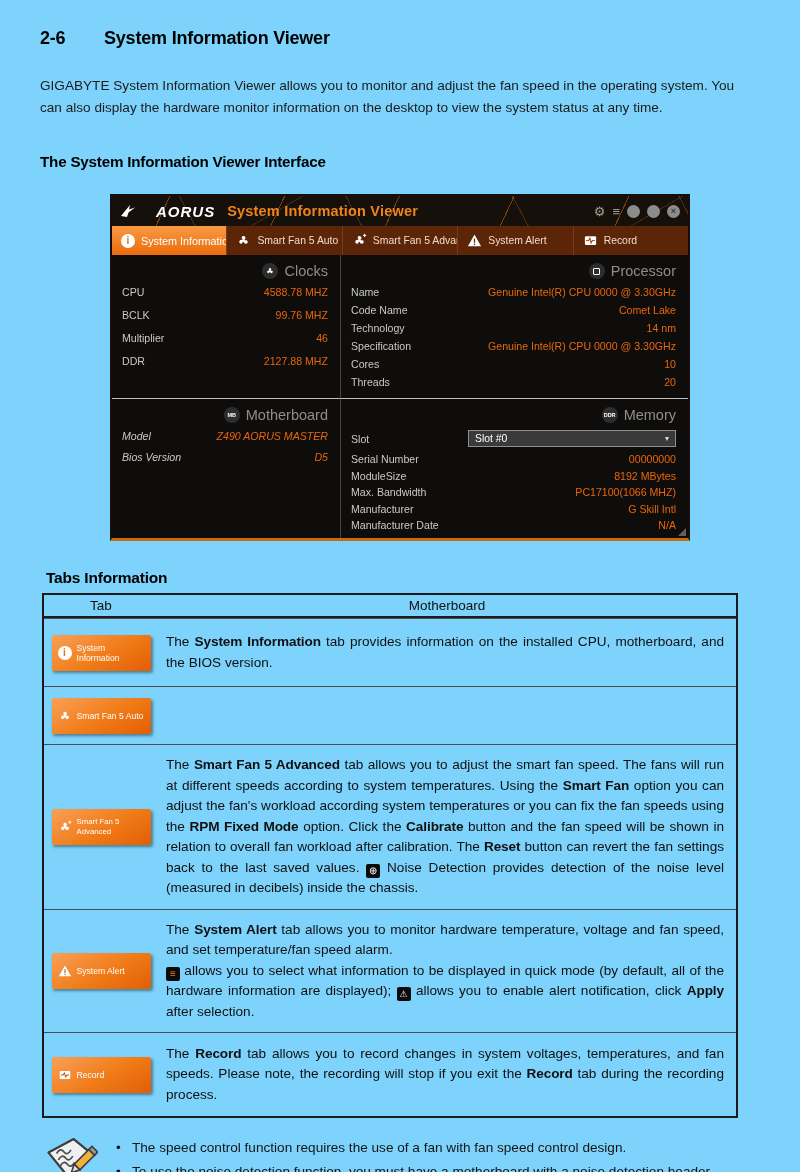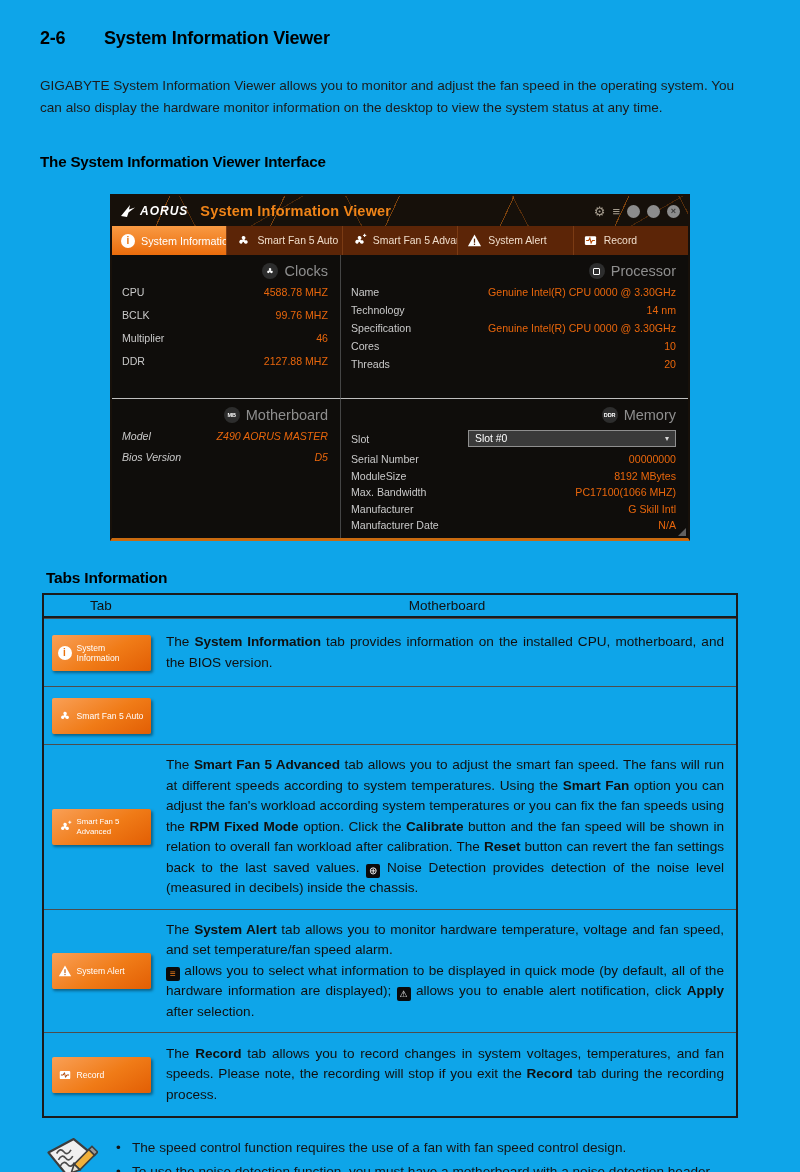--- a/index.html
+++ b/index.html
@@ -1,33 +1,33 @@
 <!DOCTYPE html>
 <html><head>
 <meta charset="utf-8">
 <style>
   * { margin:0; padding:0; box-sizing:border-box; }
   body { background:#ffffff; font-family:"Liberation Sans", sans-serif; }
-  .page { width:800px; height:1172px; background:#0ea5e9; position:relative; overflow:hidden; }
+  .page { width:800px; height:1172px; background:#7dd3fc; position:relative; overflow:hidden; }
 
   
   .h1 { margin:28px 40px 0 40px; font-size:18px; font-weight:bold; color:#000; letter-spacing:-0.2px; }
   .h1 .num { display:inline-block; width:64px; }
   .intro { margin:26px 42px 0 40px; font-size:13.6px; line-height:22px; color:#1b1b1b; }
   .h2 { margin:34px 40px 0 40px; font-size:15.2px; font-weight:bold; color:#000; letter-spacing:-0.2px; }
 
   
   .appwin { margin:24px 0 0 110px; width:580px; border:2px solid #17100a; border-bottom:3px solid #c96a10; }
   .titlebar { height:30px; background-color:#16100a; position:relative; display:flex; align-items:center; padding:0 8px;
     background-image:
       repeating-linear-gradient(115deg, transparent 0 52px, rgba(205,105,15,.55) 52px 53px, transparent 53px 104px),
       repeating-linear-gradient(62deg, transparent 0 73px, rgba(160,80,12,.45) 73px 74px, transparent 74px 147px),
       repeating-linear-gradient(150deg, transparent 0 95px, rgba(120,60,10,.5) 95px 96px, transparent 96px 190px);
   }
-  .brand { display:flex; align-items:center; gap:4px; color:#fff; font-weight:bold; font-style:italic; font-size:12px; letter-spacing:1px; }
+  .brand { display:flex; align-items:center; gap:20px; color:#fff; font-weight:bold; font-style:italic; font-size:15px; letter-spacing:1px; }
   .app-title { color:#f08418; font-weight:bold; font-size:14.5px; margin-left:12px; letter-spacing:0.2px; }
   .winbtns { margin-left:auto; display:flex; align-items:center; gap:7px; }
   .wbtn { color:#a59c8e; font-size:13px; line-height:13px; cursor:default; }
   .wcircle { width:13px; height:13px; border-radius:50%; background:#8c8c8c; color:#3a3a3a; font-size:9px; line-height:13px; text-align:center; font-weight:bold; }
 
   .tabbar { height:29px; display:flex; background:#4f1f05; }
   .tab { flex:1; display:flex; align-items:center; gap:6px; padding-left:9px; background:#5c2507; border-right:1px solid #7b3b14; color:#f0ddcb; font-size:10.4px; white-space:nowrap; overflow:hidden; }
   .tab:last-child { border-right:none; }
   .tab.active { background:linear-gradient(180deg,#f99a43,#ea6c0c); color:#fff; font-size:10.8px; }
   .circle-i { display:inline-block; width:14px; height:14px; min-width:14px; border-radius:50%; background:#fff; color:#e8720e; font-weight:bold; font-size:10px; line-height:14px; text-align:center; }
@@ -199,20 +199,24 @@
             </span>
           <span>Processor</span>
         </div>
         <div>
 
         <div class="kv">
               <span class="k">Name</span>
               <span class="v">Genuine Intel(R) CPU 0000 @ 3.30GHz</span>
             </div>
             <div class="kv">
+              <span class="k">Code Name</span>
+              <span class="v">Comet Lake</span>
+            </div>
+            <div class="kv">
               <span class="k">Technology</span>
               <span class="v">14 nm</span>
             </div>
             <div class="kv">
               <span class="k">Specification</span>
               <span class="v">Genuine Intel(R) CPU 0000 @ 3.30GHz</span>
             </div>
             <div class="kv">
               <span class="k">Cores</span>
               <span class="v">10</span>

